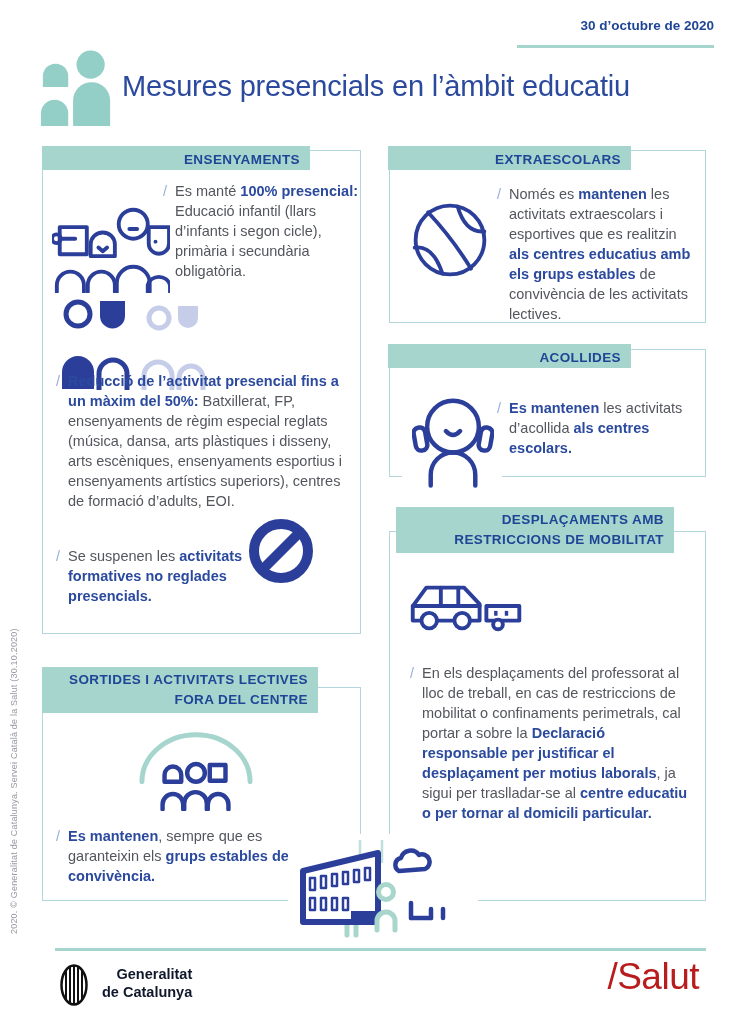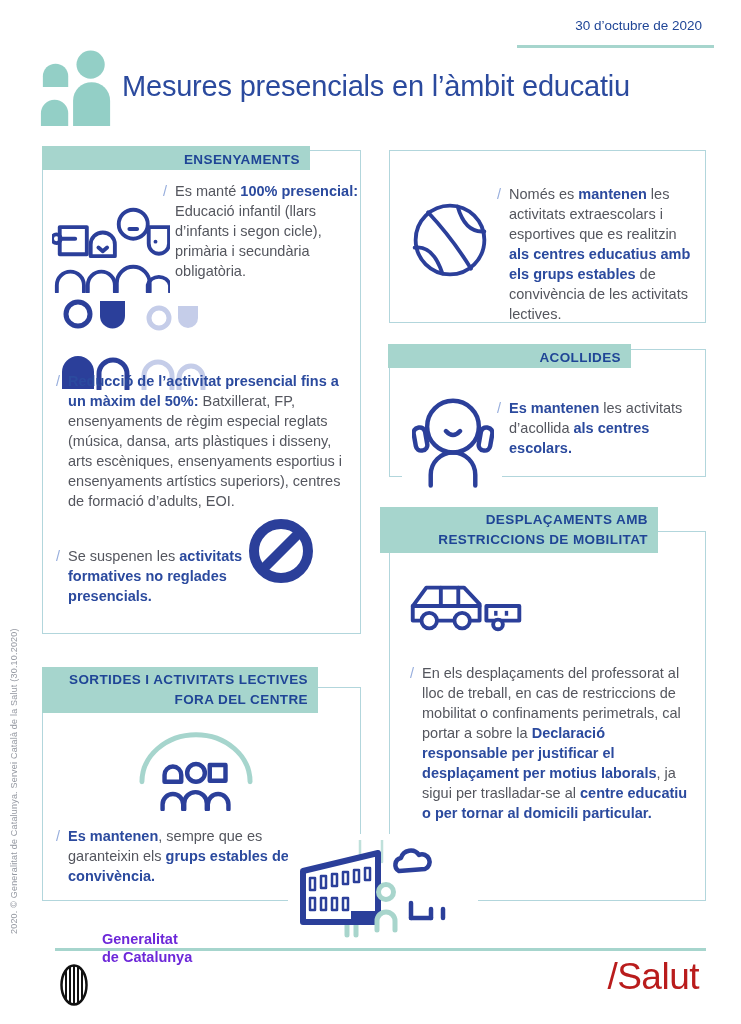--- a/index.html
+++ b/index.html
@@ -2,38 +2,38 @@
 <html><head>
 <meta charset="utf-8">
 <style>
   html,body{margin:0;padding:0;background:#f2f2f2;}
   #canvas{
     position:relative;width:741px;height:1024px;background:#ffffff;
     font-family:"Liberation Sans",sans-serif;overflow:hidden;margin:0 auto;
   }
   .abs{position:absolute;}
   
-  .date{top:18px;right:39px;font-size:13.5px;font-weight:normal;color:#1f4596;}
+  .date{top:18px;right:27px;font-size:13.5px;font-weight:bold;color:#1f4596;}
   .date-line{top:45px;left:517px;width:197px;height:2.5px;background:#a6d5cd;}
   .title{left:122px;top:70px;font-size:29px;color:#2b4a9e;letter-spacing:-0.2px;}
   .title b{font-weight:normal;}
   
   .box{border:1px solid #b2d6dc;background:#fff;box-sizing:border-box;}
   .bar{
     background:#a6d5cd;color:#1f4596;font-weight:bold;font-size:13.5px;
     letter-spacing:0.4px;padding:4px 10px 0 12px;box-sizing:border-box;line-height:1.5;text-align:right;
   }
   
   .bullet{display:flex;gap:8px;font-size:14.5px;line-height:1.38;color:#54565e;}
   .bullet .slash{color:#97aedd;flex:0 0 auto;}
   .bullet .hl{color:#2b4a9e;font-weight:bold;}
   .patch{background:#ffffff;}
   
   .footer-line{left:55px;top:948px;width:651px;height:2.5px;background:#a6d5cd;}
-  .gencat-text{left:102px;top:931px;font-size:14.5px;font-weight:bold;color:#6d28d9;line-height:1.22;}
+  .gencat-text{left:102px;top:966px;font-size:14.5px;font-weight:bold;color:#0f172a;line-height:1.22;text-align:right;}
   .salut{right:42px;top:956px;font-size:37px;color:#b91c1c;letter-spacing:-0.5px;}
   .copyright{
     left:9px;top:934px;transform:rotate(-90deg);transform-origin:0 0;
     font-size:9px;color:#9599a2;white-space:nowrap;letter-spacing:0.2px;
   }
   svg{display:block;}
 </style>
 </head>
 <body>
 
@@ -123,20 +123,21 @@
       <path d="M71,83 v-5 a10.5,10.5 0 0 1 21,0 v5"></path>
     </g>
   </svg>
 
   <div class="abs bullet" style="left:56px;top:826px;width:272px">
     <span class="slash">/</span>
     <div><span class="hl">Es mantenen</span><span>, sempre que es garanteixin els </span><span class="hl">grups estables de convivència.</span></div>
   </div>
 
   <div class="abs box" style="left:389px;top:150px;width:317px;height:173px"></div>
+  <div class="abs bar" style="left:388px;top:146px;width:243px;height:24px">EXTRAESCOLARS</div>
 
   <svg class="abs" style="left:408px;top:198px" width="84" height="84" viewBox="0 0 88 88">
     <g fill="none" stroke="#2b3f9a" stroke-width="4" stroke-linecap="round">
       <circle cx="44" cy="44" r="36"></circle>
       <path d="M21,15 Q47,43 66,74"></path>
       <path d="M7,52 Q26,49 36,79"></path>
       <path d="M52,9 Q60,37 80,35"></path>
     </g>
   </svg>
 
@@ -158,21 +159,21 @@
       <path d="M21,102 v-12 a25,25 0 0 1 50,0 v12"></path>
     </g>
   </svg>
 
   <div class="abs bullet" style="left:497px;top:398px;width:200px">
     <span class="slash">/</span>
     <div><span class="hl">Es mantenen</span><span> les activitats d’acollida </span><span class="hl">als centres escolars.</span></div>
   </div>
 
   <div class="abs box" style="left:389px;top:531px;width:317px;height:370px"></div>
-  <div class="abs bar" style="left:380px;top:507px;width:278px;height:46px;padding-top:3px">DESPLAÇAMENTS AMB RESTRICCIONS DE MOBILITAT</div>
+  <div class="abs bar" style="left:396px;top:507px;width:278px;height:46px;padding-top:3px">DESPLAÇAMENTS AMB RESTRICCIONS DE MOBILITAT</div>
 
   <svg class="abs" style="left:408px;top:576px" width="118" height="62" viewBox="0 0 120 64">
     <g fill="none" stroke="#2b3f9a" stroke-width="4" stroke-linecap="round" stroke-linejoin="round">
       <path d="M4,46 V31 L18,12 H57 L73,29 V46 Z"></path>
       <path d="M4,31 H73"></path>
       <path d="M33,12 V31"></path>
       <path d="M51,12 V31"></path>
       <circle cx="21" cy="46" r="8" fill="#ffffff"></circle>
       <circle cx="55" cy="46" r="8" fill="#ffffff"></circle>
       <rect x="80" y="31" width="34" height="15"></rect>

